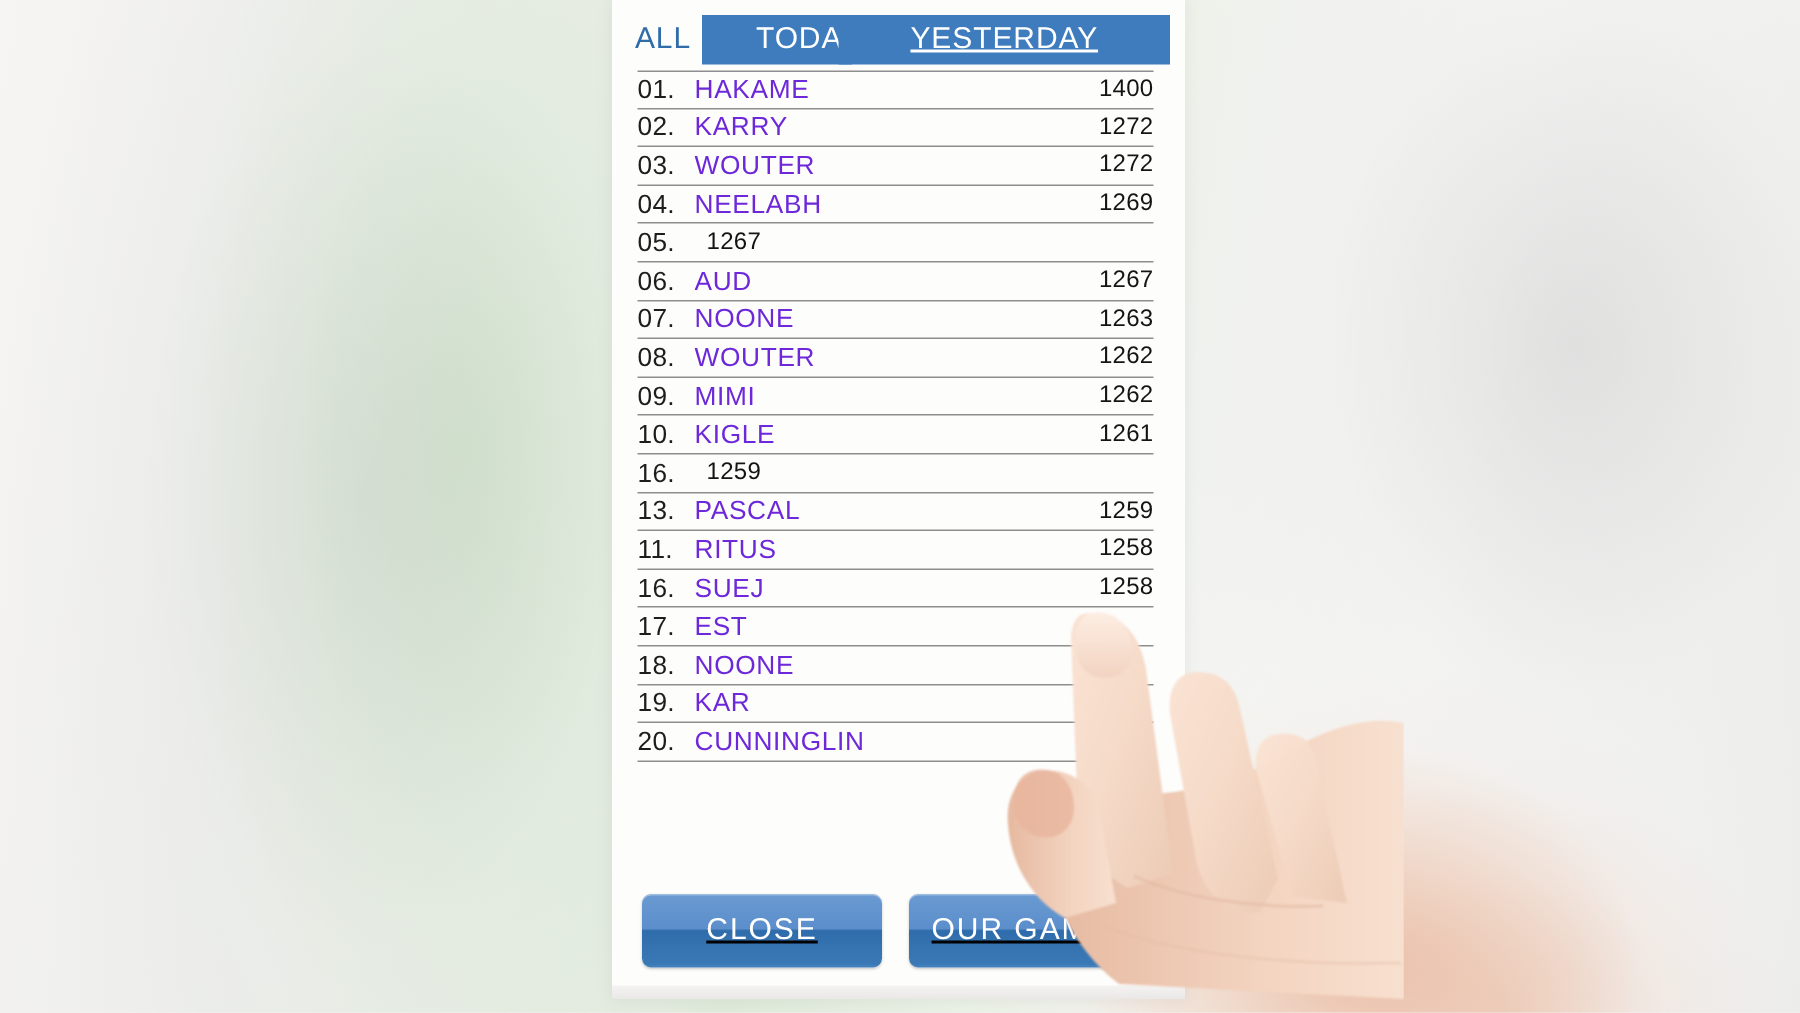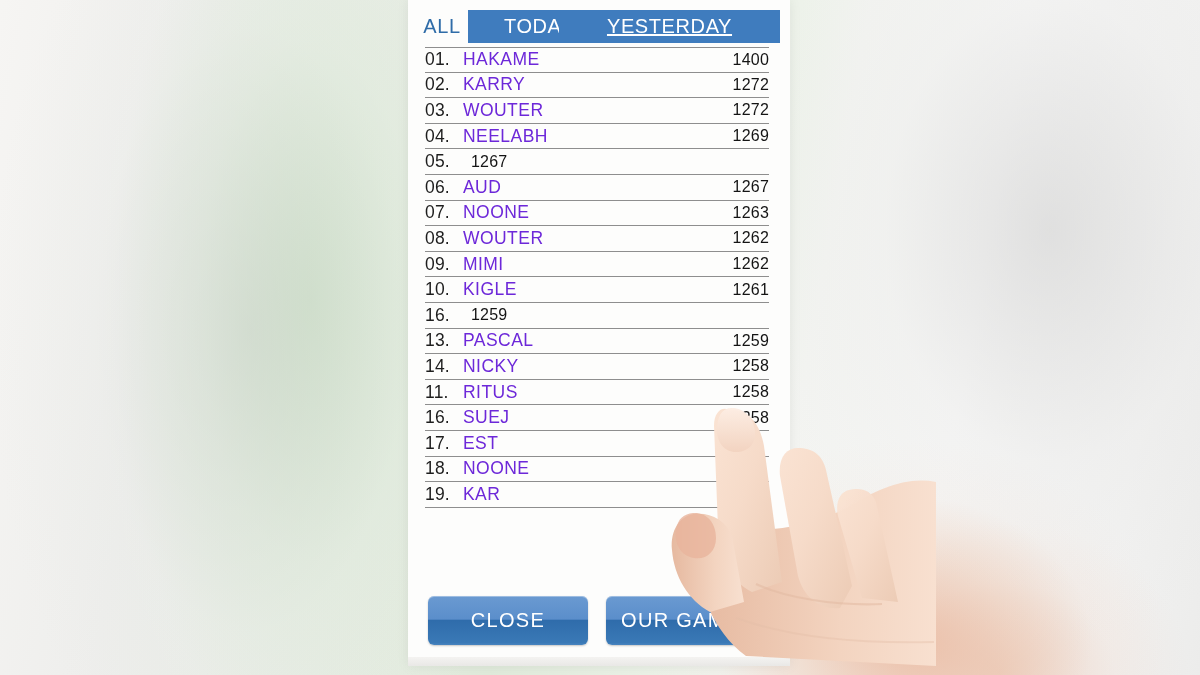--- a/index.html
+++ b/index.html
@@ -129,20 +129,21 @@
 
   
   #buttons {
     position: absolute;
     left: 0;
     top: 596px;
     width: 382px;
     display: flex;
     justify-content: center;
     gap: 18px;
+    text-decoration: underline;
   }
   .btn {
     height: 49px;
     border-radius: 6px;
     color: #ffffff;
     font-size: 20px;
     letter-spacing: 1.3px;
     display: flex;
     align-items: center;
     justify-content: center;
@@ -232,25 +233,20 @@
       <div class="row">
         <span class="rank">16.</span>
         <span class="score">1259</span>
       </div>
       <div class="row">
         <span class="rank">13.</span>
         <span class="pname">PASCAL</span>
         <span class="score">1259</span>
       </div>
       <div class="row">
-        <span class="rank">14.</span>
-        <span class="pname">NICKY</span>
-        <span class="score">1258</span>
-      </div>
-      <div class="row">
         <span class="rank">11.</span>
         <span class="pname">RITUS</span>
         <span class="score">1258</span>
       </div>
       <div class="row">
         <span class="rank">16.</span>
         <span class="pname">SUEJ</span>
         <span class="score">1258</span>
       </div>
       <div class="row">
@@ -259,20 +255,25 @@
         <span class="score"></span>
       </div>
       <div class="row">
         <span class="rank">18.</span>
         <span class="pname">NOONE</span>
         <span class="score"></span>
       </div>
       <div class="row">
         <span class="rank">19.</span>
         <span class="pname">KAR</span>
+        <span class="score"></span>
+      </div>
+      <div class="row">
+        <span class="rank">20.</span>
+        <span class="pname">CUNNINGLIN</span>
         <span class="score"></span>
       </div>
     </div>
 
   <div id="buttons">
     <div class="btn" id="btn-close">CLOSE</div>
     <div class="btn" id="btn-ourgames">OUR GAMES</div>
   </div>
 
 </div>

